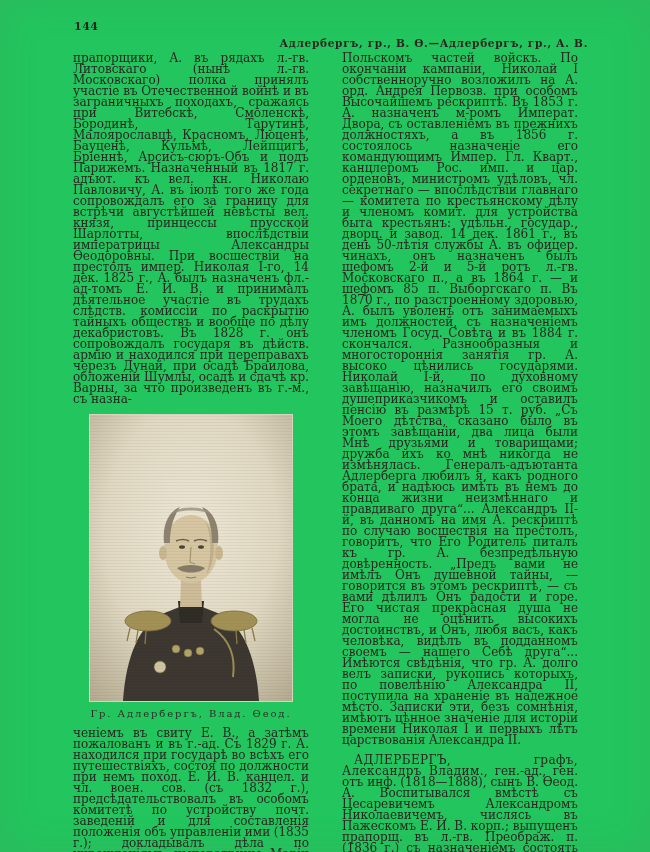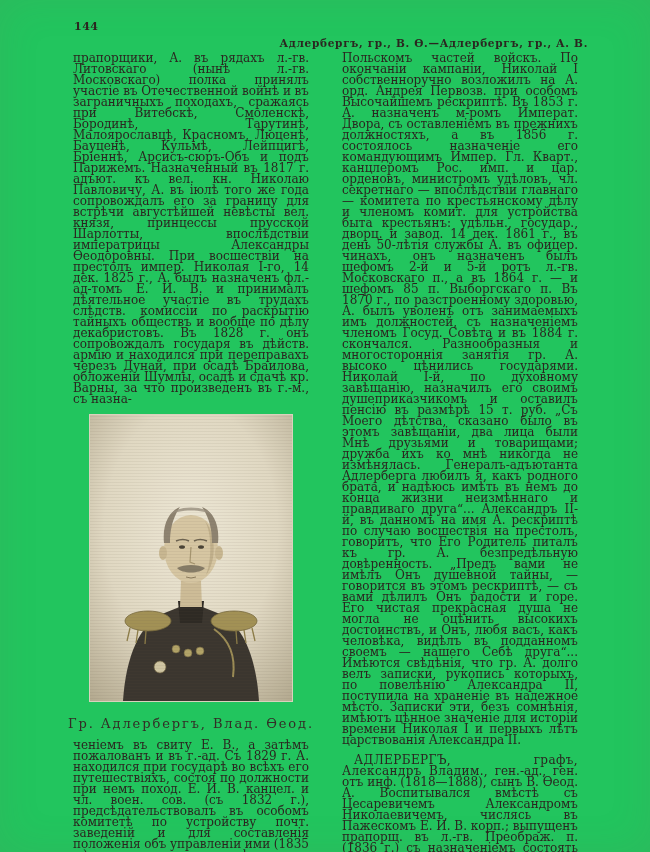--- a/index.html
+++ b/index.html
@@ -10,21 +10,21 @@
     box-shadow:inset 0 0 40px rgba(120,110,90,0.12);
   }
   .header-row{position:absolute;top:19px;left:64px;width:524px;height:15px;}
   .page-number{position:absolute;left:10px;top:1px;font-size:11px;font-weight:bold;letter-spacing:0.5px;}
   .running-header{position:absolute;left:0;right:0;top:1px;text-align:right;font-size:10.5px;font-weight:bold;letter-spacing:0.7px;margin-top:17px;}
   .columns{position:absolute;top:44px;left:64px;width:524px;display:flex;gap:15px;align-items:flex-start;}
   .column{width:254px;}
   .body-text{margin:9px;font-size:12px;line-height:11px;text-align:justify;word-spacing:-0.2px;}
   .portrait-figure{margin:8px 0 4px 0;width:254px;text-align:center;}
   .portrait-svg{display:block;margin:0 auto;border:1px solid #d9d2bd;background:#e5decb;}
-  .caption{margin-top:14px;font-size:13px;letter-spacing:1.9px;color:#332d26;}
+  .caption{margin-top:6px;font-size:10px;letter-spacing:1.9px;color:#332d26;}
   .entry{margin-top:5px;text-indent:12px;}
   .entry-heading{font-weight:normal;letter-spacing:0.4px;}
 </style>
 </head>
 <body>
 
 <div class="page">
 
   <div class="header-row">
     <span class="page-number">144</span>

